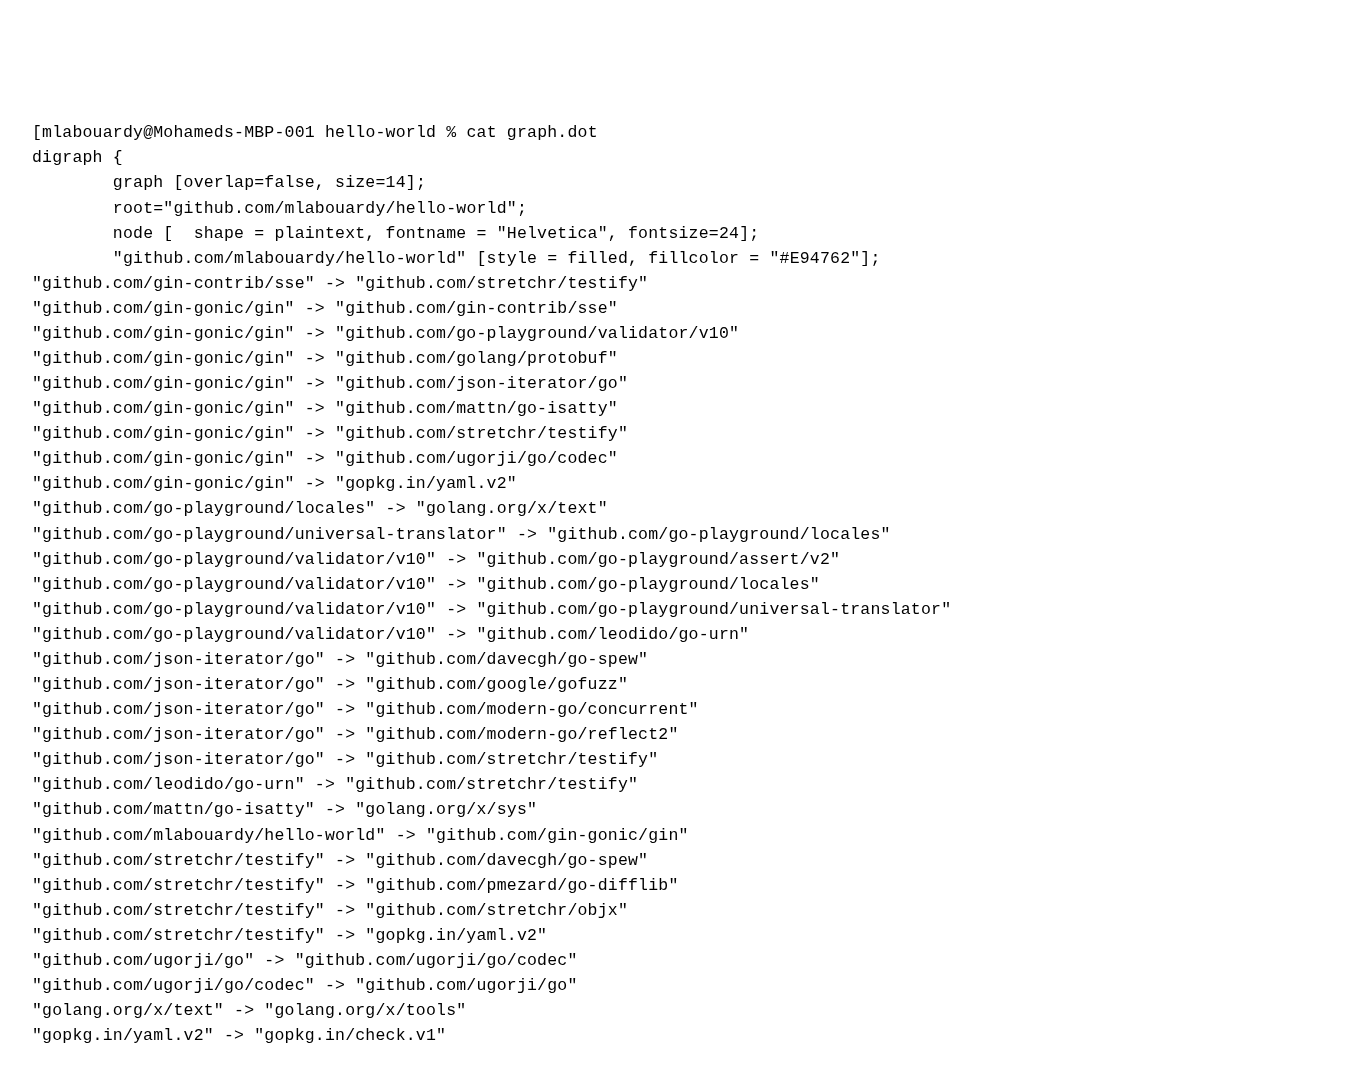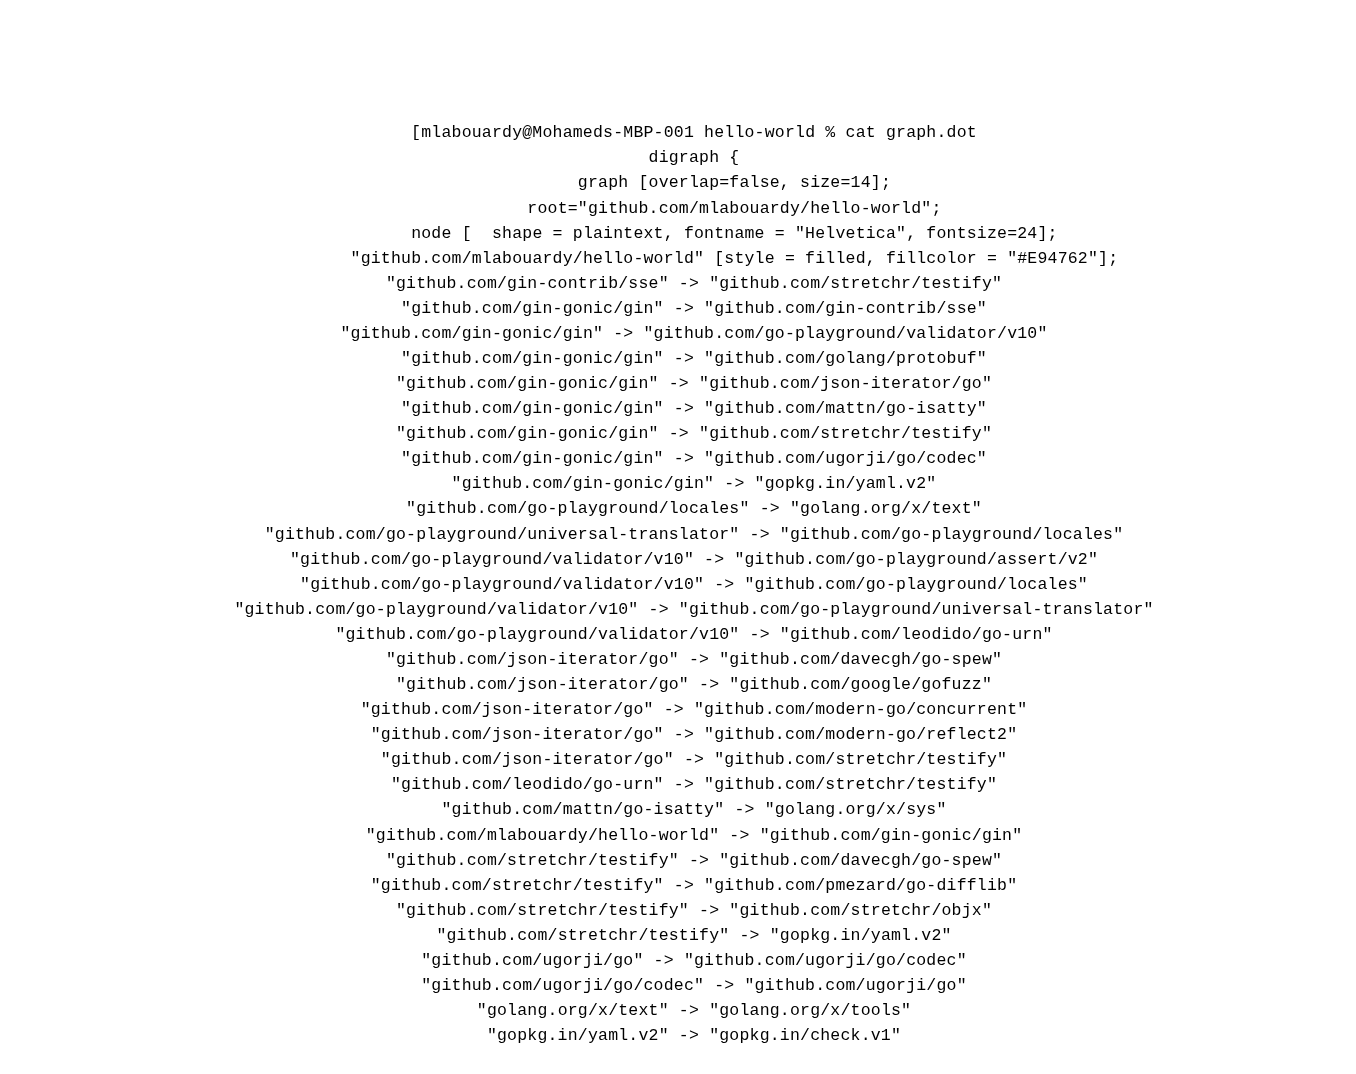--- a/index.html
+++ b/index.html
@@ -1,19 +1,18 @@
 <!DOCTYPE html>
 <html><head>
   <meta charset="utf-8">
   <style>
     * {
       margin: 0;
       padding: 0;
       box-sizing: border-box;
-      text-align: center;
     }
     body {
       background: #ffffff;
       font-family: "Menlo", "Monaco", "Consolas", "Courier New", monospace;
       font-size: 16.5px;
       line-height: 1.52;
       color: #000000;
       padding: 20px 0 20px 32px;
       white-space: pre;
       letter-spacing: 0.2px;

